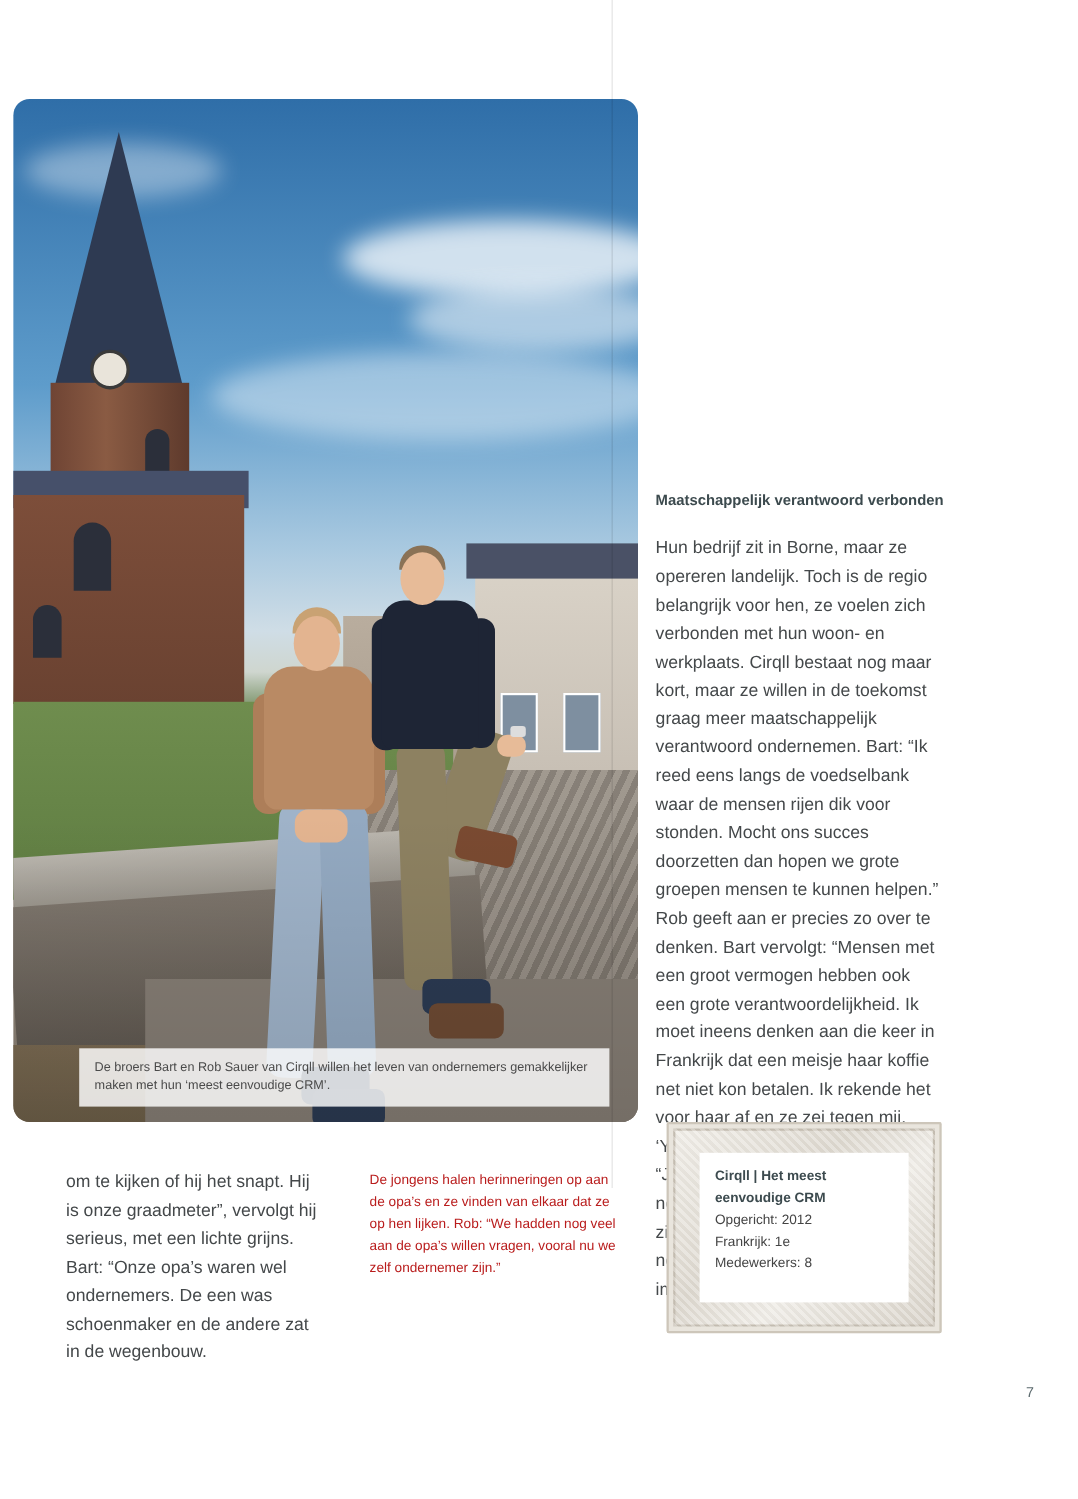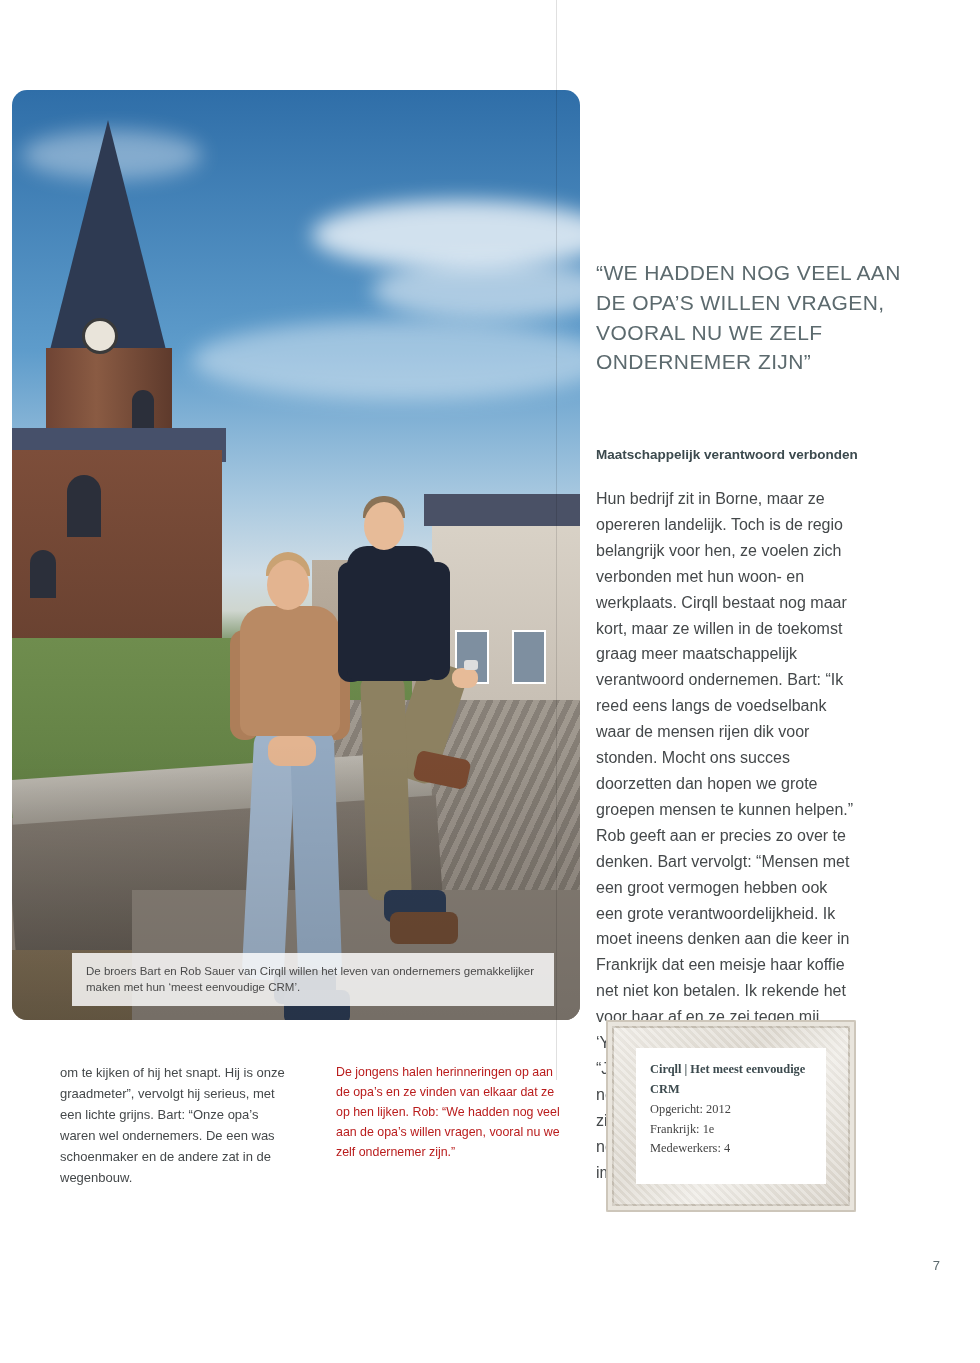--- a/index.html
+++ b/index.html
@@ -231,39 +231,38 @@
     width: 258px;
     font-size: 16px;
     line-height: 1.62;
     color: #44484a;
   }
 
   
   .col-a {
     position: absolute;
     left: 60px; top: 1062px; width: 230px;
-    font-size: 13px; line-height: 1.62; color:#44484a;
+    font-size: 16px; line-height: 1.62; color:#44484a;
   }
   .col-b {
     position: absolute;
     left: 336px; top: 1062px; width: 230px;
     font-size: 12.4px; line-height: 1.62; color:#b91c1c;
   }
 
   
   .frame {
     position: absolute;
     left: 606px; top: 1020px;
     width: 250px; height: 192px;
     padding: 16px;
     background:
       linear-gradient(135deg,#f2efe9,#ddd8cf 40%,#efece6 60%,#d6d0c6);
     box-shadow: inset 0 0 0 2px #cdc6ba, inset 0 0 0 6px #e9e5dd, inset 0 0 0 8px #c7c0b4;
     border-radius: 2px;
-    font-family: Liberation Serif, serif;
   }
   .frame::before {
     content:"";
     position:absolute; inset:6px;
     background: repeating-linear-gradient(45deg, rgba(255,255,255,.5) 0 3px, rgba(0,0,0,.04) 3px 6px);
     opacity:.5;
     pointer-events:none;
   }
   .frame-inner {
     position:absolute;
@@ -344,34 +343,33 @@
       <div class="p2-head"></div>
 
       <div class="photo-shade"></div>
     </div>
 
     <div class="caption">De broers Bart en Rob Sauer van Cirqll willen het leven van ondernemers gemakkelijker maken met hun ‘meest eenvoudige CRM’.</div>
   </div>
 
   <div class="fold"></div>
 
-  <div class="pull-quote">“WE HADDEN NOG VEEL AAN DE OPA’S WILLEN VRAGEN, VOORAL NU WE ZELF ONDERNEMER ZIJN”</div>
 
   <div class="sub-head">Maatschappelijk verantwoord verbonden</div>
 
   <div class="body-right">Hun bedrijf zit in Borne, maar ze opereren landelijk. Toch is de regio belangrijk voor hen, ze voelen zich verbonden met hun woon- en werkplaats. Cirqll bestaat nog maar kort, maar ze willen in de toekomst graag meer maatschappelijk verantwoord ondernemen. Bart: “Ik reed eens langs de voedselbank waar de mensen rijen dik voor stonden. Mocht ons succes doorzetten dan hopen we grote groepen mensen te kunnen helpen.” Rob geeft aan er precies zo over te denken. Bart vervolgt: “Mensen met een groot vermogen hebben ook een grote verantwoordelijkheid. Ik moet ineens denken aan die keer in Frankrijk dat een meisje haar koffie net niet kon betalen. Ik rekende het voor haar af en ze zei tegen mij, ‘You made my day’.” Rob tot slot: “Je moet meer kunnen geven dan nemen, maar je moet ook kunnen zien en kunnen signaleren waar dat nodig is. Wij willen graag een grote impact maken.”</div>
 
   <div class="col-a">om te kijken of hij het snapt. Hij is onze graadmeter”, vervolgt hij serieus, met een lichte grijns. Bart: “Onze opa’s waren wel ondernemers. De een was schoenmaker en de andere zat in de wegenbouw.</div>
 
   <div class="col-b">De jongens halen herinneringen op aan de opa’s en ze vinden van elkaar dat ze op hen lijken. Rob: “We hadden nog veel aan de opa’s willen vragen, vooral nu we zelf ondernemer zijn.”</div>
 
   <div class="frame">
     <div class="frame-inner">
       <div class="frame-title">Cirqll | Het meest eenvoudige CRM</div>
       <div>Opgericht: 2012</div>
       <div>Frankrijk: 1e</div>
-      <div>Medewerkers: 4</div>
+      <div>Medewerkers: 8</div>
     </div>
   </div>
 
   <div class="page-no">7</div>
 
 </div>
 
 </body></html>

